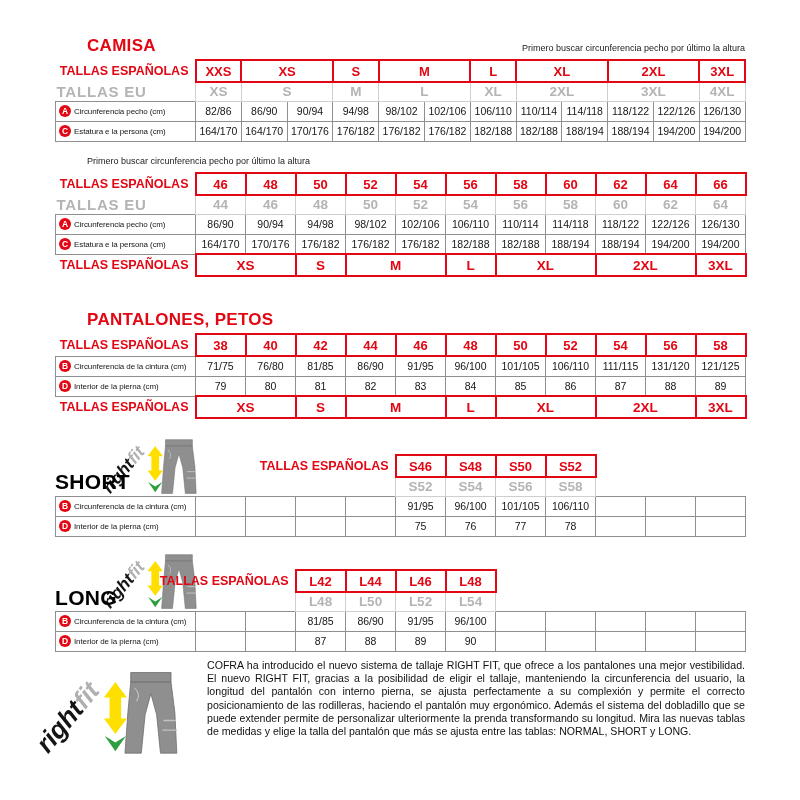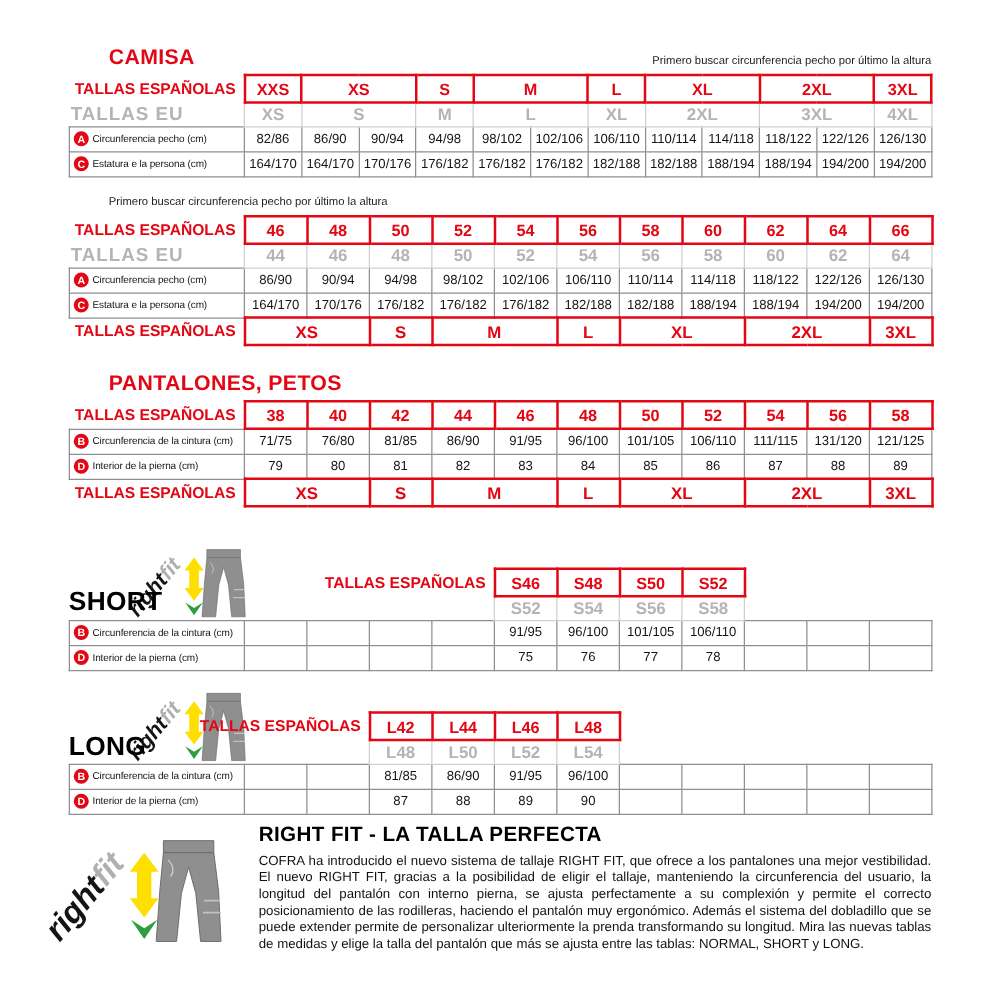--- a/index.html
+++ b/index.html
@@ -204,21 +204,21 @@
             <td colspan="2">M</td>
             <td colspan="1">L</td>
             <td colspan="2">XL</td>
             <td colspan="2">2XL</td>
             <td colspan="1">3XL</td>
           </tr>
     </tbody>
       </table>
   </section>
 
-  <section class="sec" id="pantalones-sec" style="top:298px">
+  <section class="sec" id="pantalones-sec" style="top:311px">
     <div class="sec-head">
       <h2 class="sec-title">PANTALONES, PETOS</h2>
     </div>
     <table class="size-table">
       <colgroup>
           <col class="col-label">
           <col span="11" class="col-d11">
         </colgroup>
       <tbody>
           <tr class="es-row">
@@ -441,18 +441,17 @@
         <path d="M82 12 h42 v10 h-42 z" fill="#8f8f8f" stroke="#6b6b6b" stroke-width="0.8"></path>
         <path d="M82 22 L124 22 L128 54 L130 96 L113 96 L109 56 L103 34 L97 56 L93 96 L76 96 L79 54 Z" fill="#8f8f8f" stroke="#6b6b6b" stroke-width="0.8"></path>
         <path d="M116 62 h13 M115 72 h15" stroke="#c2c2c2" stroke-width="1.5" fill="none"></path>
         <path d="M86 28 q7 7 2 14" stroke="#cfcfcf" stroke-width="1" fill="none"></path>
       </g>
       <polygon points="66,22 54,38 60,38 60,60 54,60 66,76 78,60 72,60 72,38 78,38" fill="#ffdf00"></polygon>
       <polygon points="55,78 66,85 77,78 66,94" fill="#2f9e3f"></polygon>
       <text transform="rotate(-50 34 64)" x="-16" y="56" font-size="27" font-style="italic" font-weight="bold" font-family="Liberation Sans, sans-serif"><tspan fill="#141414">right</tspan><tspan fill="#b0b0b0">fit</tspan></text>
     </svg>
     <div class="rf-text">
-      <h2 class="rf-heading">RIGHT FIT - LA TALLA PERFECTA</h2>
       <p class="rf-body">COFRA ha introducido el nuevo sistema de tallaje RIGHT FIT, que ofrece a los pantalones una mejor vestibilidad. El nuevo RIGHT FIT, gracias a la posibilidad de eligir el tallaje, manteniendo la circunferencia del usuario, la longitud del pantalón con interno pierna, se ajusta perfectamente a su complexión y permite el correcto posicionamiento de las rodilleras, haciendo el pantalón muy ergonómico. Además el sistema del dobladillo que se puede extender permite de personalizar ulteriormente la prenda transformando su longitud. Mira las nuevas tablas de medidas y elige la talla del pantalón que más se ajusta entre las tablas: NORMAL, SHORT y LONG.</p>
     </div>
   </section>
 
 </div>
 
 </body></html>

